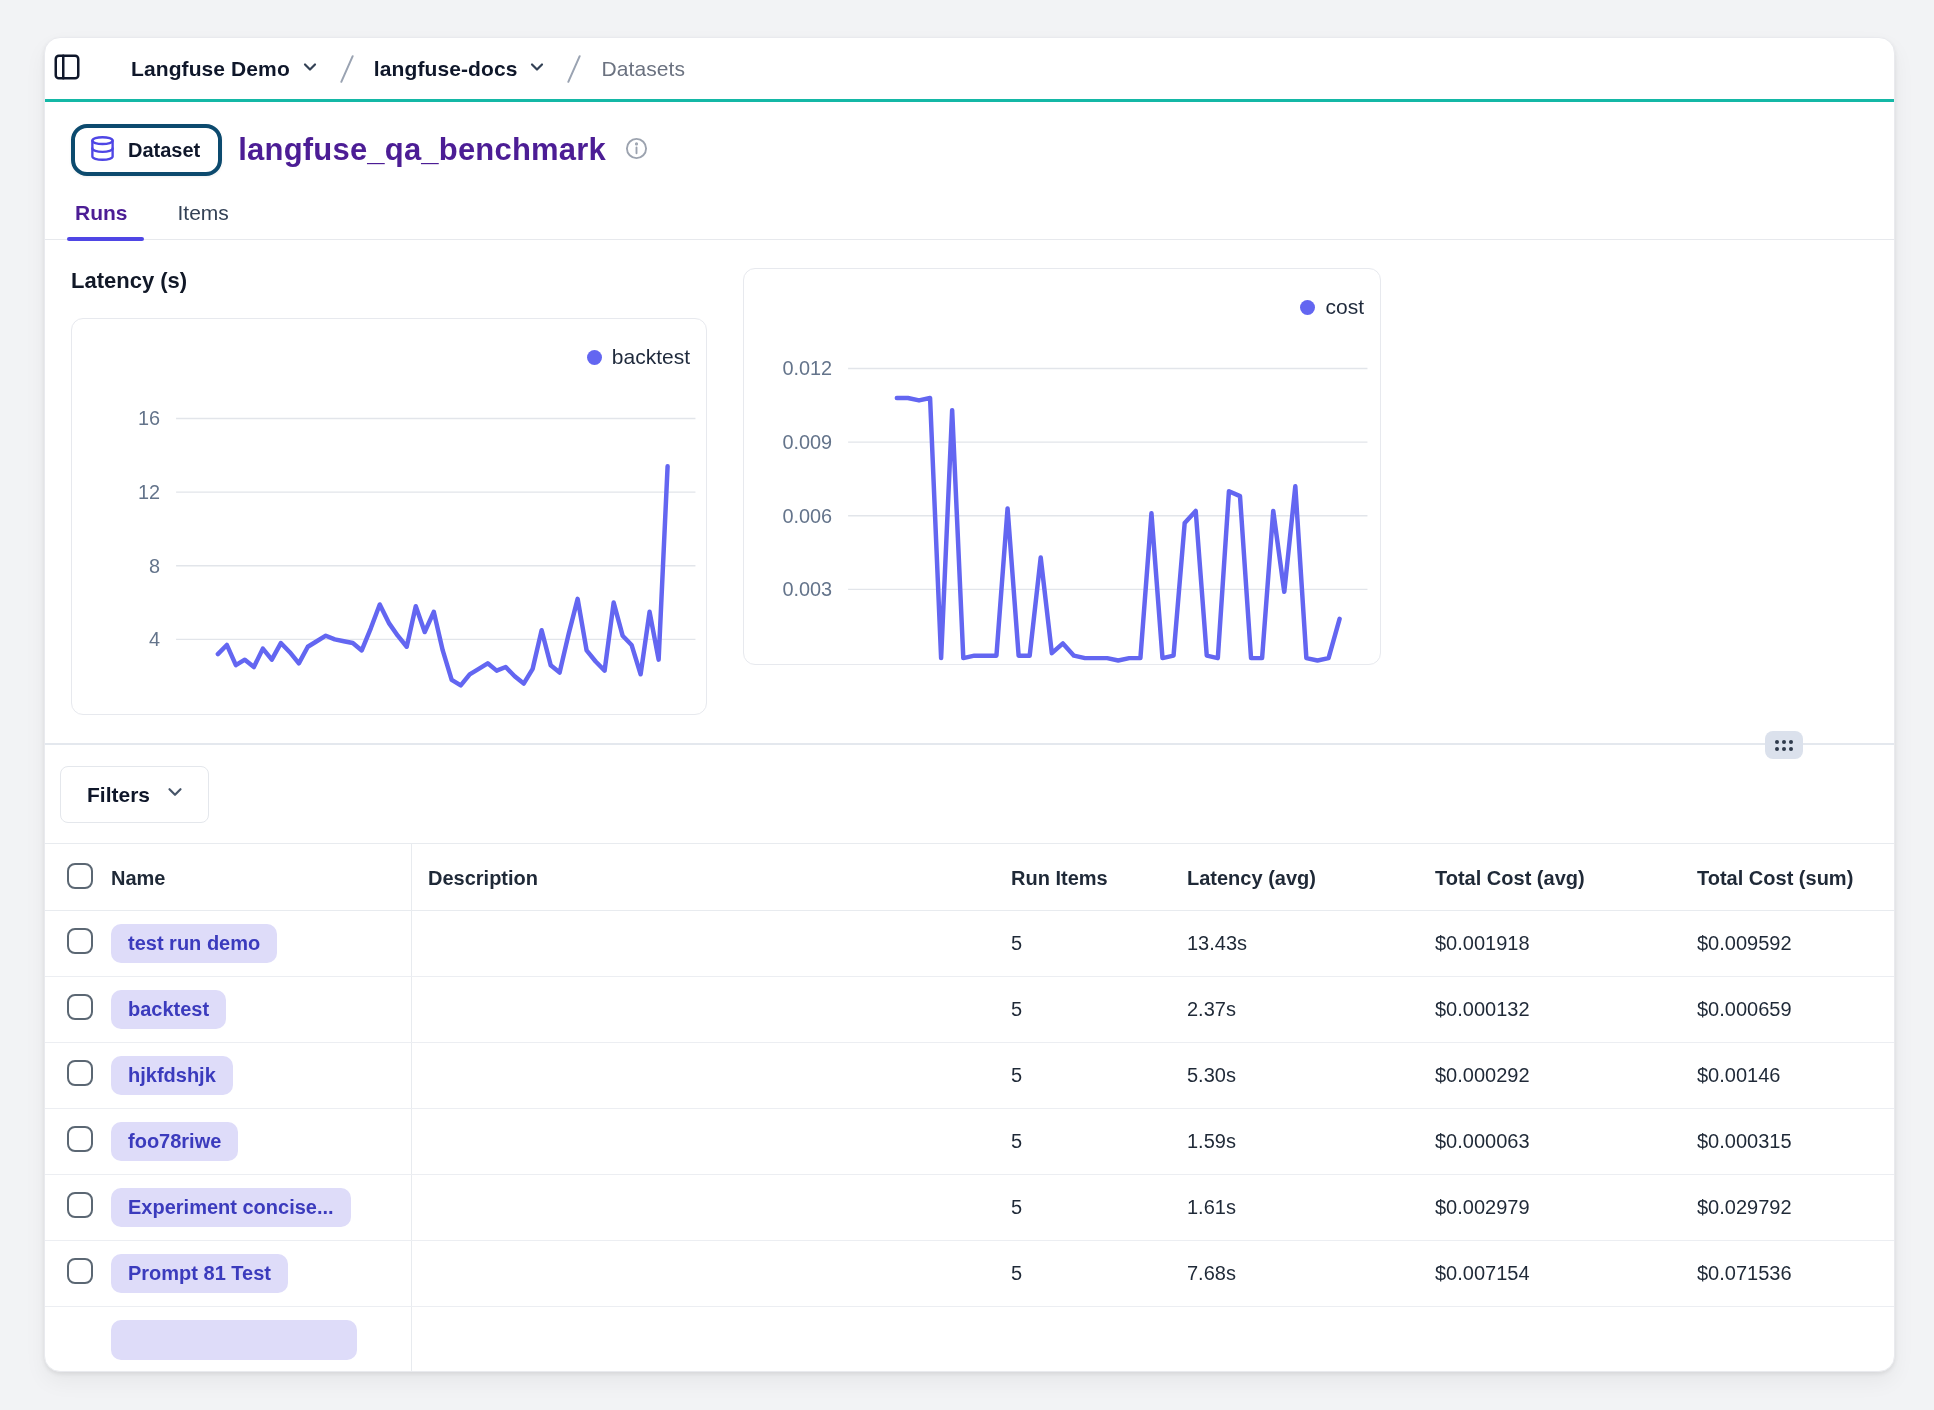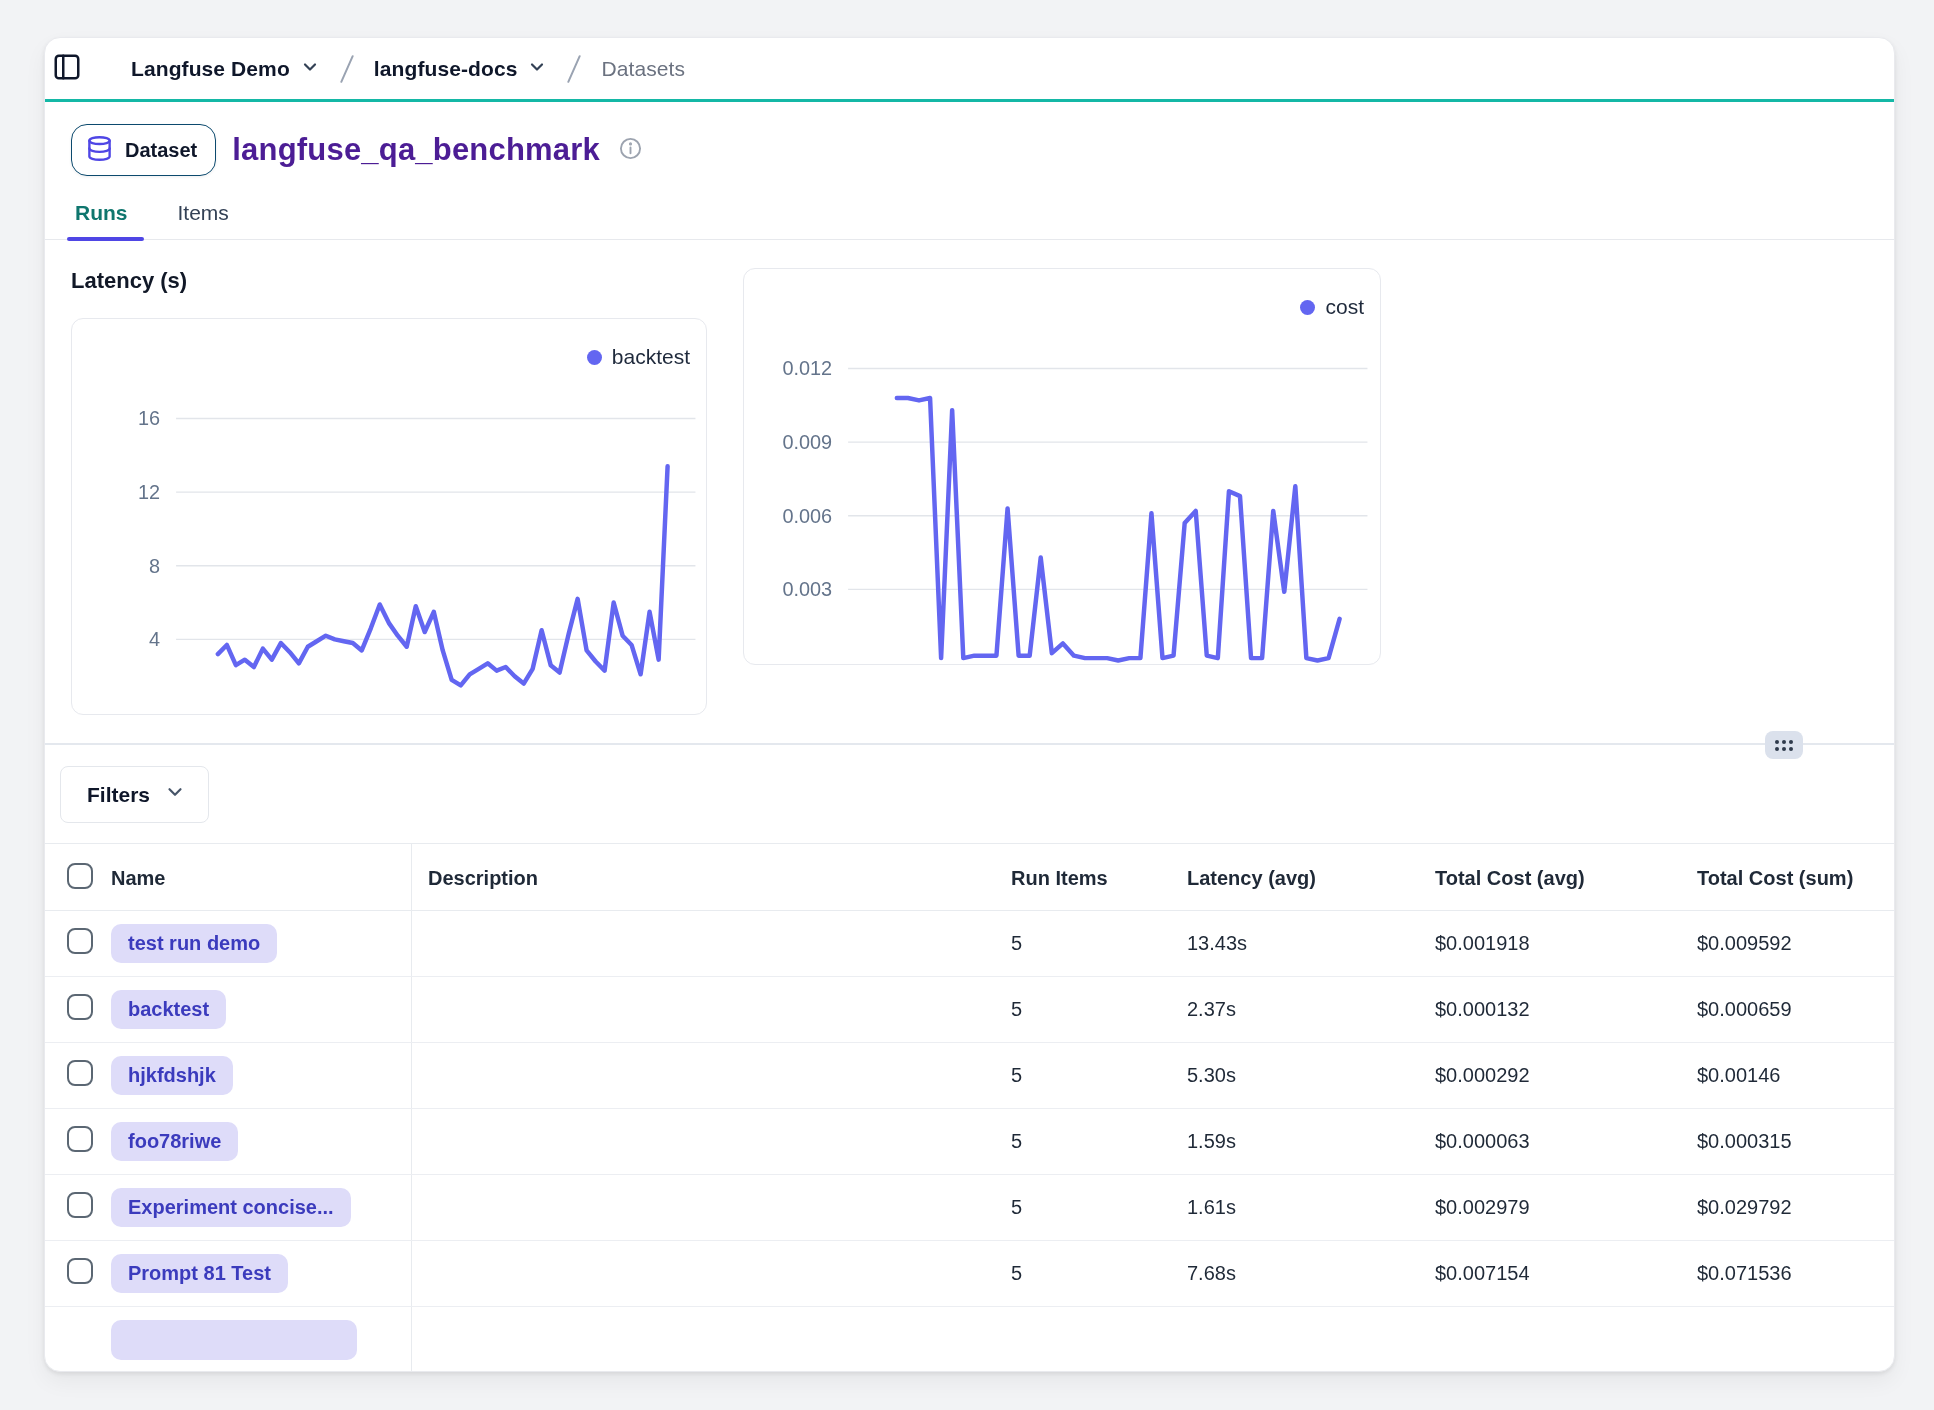--- a/index.html
+++ b/index.html
@@ -19,31 +19,31 @@
   .crumb{ font-size:21px; font-weight:700; color:#0f172a; letter-spacing:.1px; }
   .crumb.muted{ color:#6b7280; font-weight:500; }
   .crumb-org{ margin-left:42px; }
   .chev{ margin-left:10px; flex:0 0 auto; }
   .slash{ width:2px; height:30px; background:#9aa3b2; transform:rotate(24deg);
     margin:0 26px; border-radius:2px; }
   
   .title-block{ padding:22px 26px 0 26px; }
   .title-row{ display:flex; align-items:center; height:52px; }
   .ds-badge{ display:flex; align-items:center; gap:12px; background:#ffffff;
-    border:1px solid #0c4a6e; box-shadow:0 1px 3px rgba(15,23,42,.07);
+    border:4px solid #0c4a6e; box-shadow:0 1px 3px rgba(15,23,42,.07);
     border-radius:16px; padding:10px 18px 10px 14px; height:52px; }
   .ds-badge-label{ font-size:20px; font-weight:700; color:#0f172a; }
   .page-title{ font-size:31px; font-weight:700; color:#4c1d95; margin-left:16px; letter-spacing:.2px; }
   .info-ic{ margin-left:18px; }
   
   .tabs{ margin-top:18px; display:flex; align-items:flex-end; height:46px;
     border-bottom:1px solid #e7e9ed; padding:0 26px; }
   .tab{ font-size:21px; padding:0 4px 14px 4px; margin-right:42px; cursor:pointer;
     position:relative; color:#334155; font-weight:500; }
-  .tab.active{ color:#0f766e; font-weight:700; }
+  .tab.active{ color:#4c1d95; font-weight:700; }
   .tab.active::after{ content:""; position:absolute; left:-4px; right:-12px; bottom:-2px;
     height:4px; background:#4f46e5; border-radius:2px; }
   
   .charts-section{ position:relative; padding:28px 26px 0 26px; height:505px;
     border-bottom:2px solid #e4e8ee; }
   .charts-flex{ display:flex; }
   .chart-wrap{ width:636px; margin-right:36px; }
   .chart-wrap.cost{ width:638px; margin-right:0; }
   .chart-title{ font-size:22px; font-weight:700; color:#111827; margin-bottom:24px; }
   .chart-card{ position:relative; width:100%; height:397px; background:#fff;

